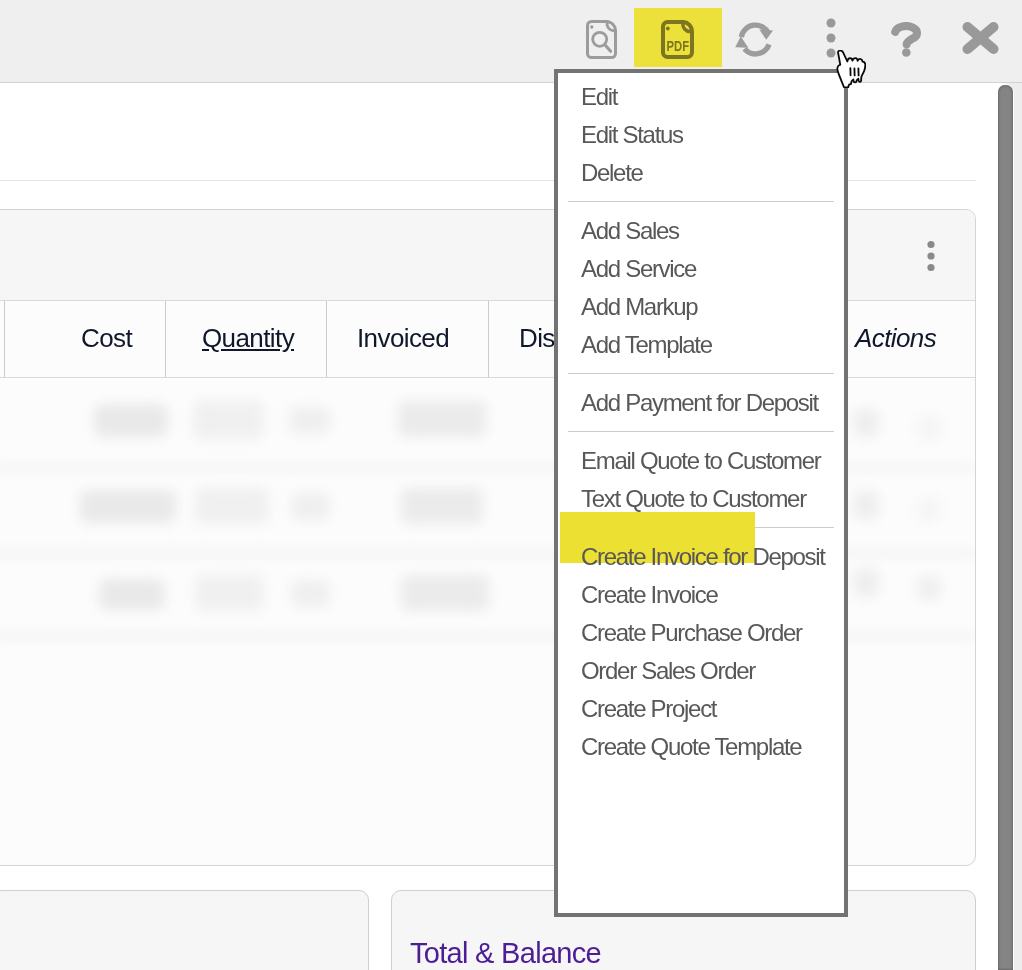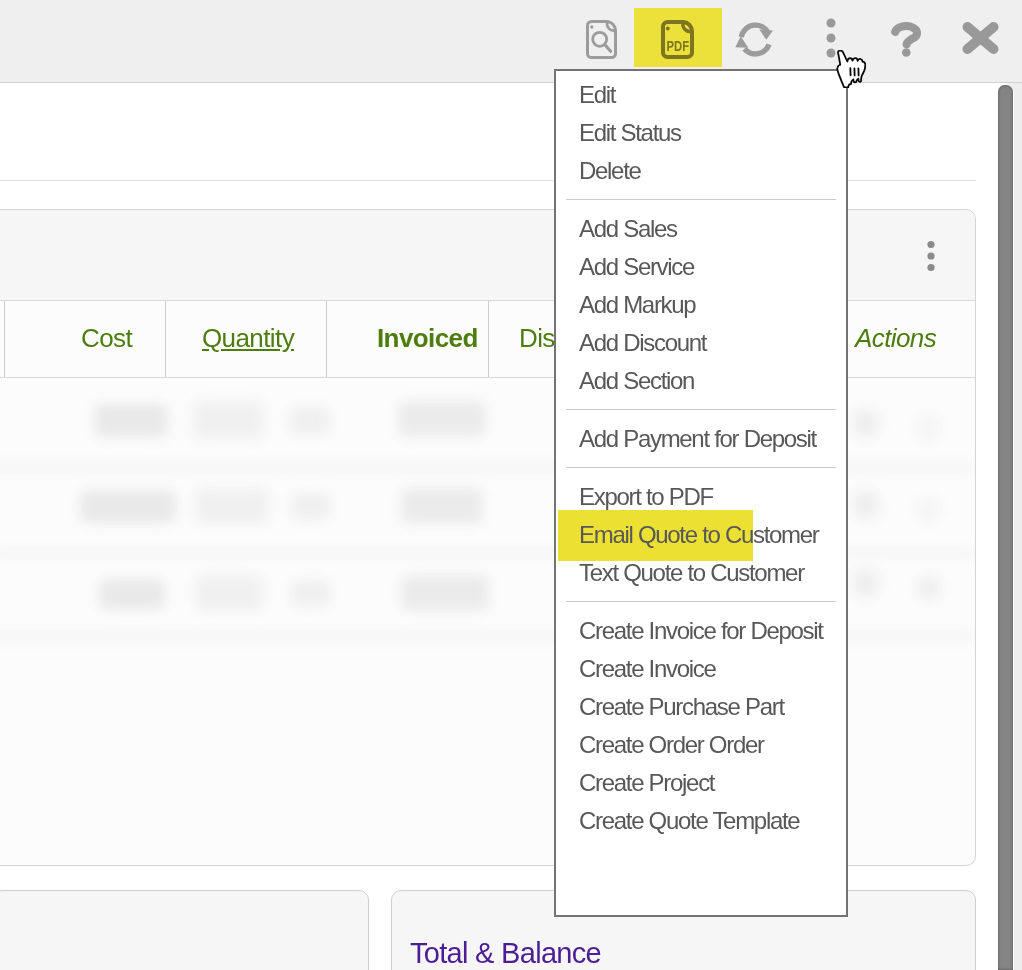--- a/index.html
+++ b/index.html
@@ -14,37 +14,37 @@
 
 .ylhl { left:634px; top:8px; width:88px; height:59px; background:#ece13a; }
 
 
 .hline { left:0; top:180px; width:976px; height:1px; background:#e3e3e3; }
 
 
 .panel { left:-12px; top:209px; width:988px; height:657px; background:#fcfcfc; border:1px solid #d4d4d4; border-radius:10px; overflow:hidden; }
 .p-head { left:0; top:0; width:988px; height:91px; background:#f6f6f6; }
 .p-throw { left:0; top:90px; width:988px; height:78px; background:#fcfcfc; border-top:1px solid #d9d9d9; border-bottom:1px solid #d9d9d9; }
-.th { top:103px; height:50px; line-height:50px; font-size:26px; letter-spacing:-0.6px; color:#4d7c0f; }
+.th { top:103px; height:50px; line-height:50px; font-size:26px; letter-spacing:-0.6px; color:#0f172a; }
 .col { top:91px; width:1px; height:76px; background:#cccccc; }
 .p-body { left:0; top:169px; width:988px; height:488px; overflow:hidden; }
 .blur { position:absolute; left:0; top:0; width:988px; height:488px; filter:blur(6px); }
 .blob { position:absolute; border-radius:8px; }
 .rowsep { position:absolute; left:0; width:988px; height:3px; background:#eaeaea; }
 
 
 .boxL { left:-8px; top:890px; width:377px; height:90px; background:#f6f6f6; border:1px solid #cfcfcf; border-radius:10px; }
 .boxR { left:391px; top:890px; width:585px; height:90px; background:#f6f6f6; border:1px solid #cfcfcf; border-radius:10px; }
 .tb { left:410px; top:916px; width:400px; height:42px; line-height:42px; font-size:29px; letter-spacing:-0.7px; color:#4c1d95;margin-top:16px; }
 
 
 .sbar { left:998px; top:85px; width:15px; height:885px; background:#848484; border-radius:7px 7px 0 0; box-shadow:inset 0 0 3px rgba(70,70,70,.8); }
 
 
-.menu { left:554px; top:69px; width:294px; height:848px; background:#ffffff; border:2px solid #737373; padding:5px 0 0 0; overflow:hidden; }
+.menu { left:554px; top:69px; width:294px; height:848px; background:#ffffff; border:4px solid #737373; padding:5px 0 0 0; overflow:hidden; }
 .mi { height:38px; line-height:38px; padding-left:23px; font-size:24px; letter-spacing:-1.3px; color:#58585a; white-space:nowrap; position:relative; }
 .sep { height:0; border-top:1px solid #cccccc; margin:9px 10px 10px 10px; }
 .mhl { position:absolute; left:2px; top:439px; width:195px; height:51px; background:#ece032; }
 
 
 .icon { position:absolute; }
 </style>
 </head>
 <body>
 <div class="abs topbar"></div>
@@ -54,21 +54,21 @@
 
 <div class="abs panel">
   <div class="abs p-head"></div>
   <div class="abs p-throw"></div>
   <div class="abs col" style="left:15px;"></div>
   <div class="abs col" style="left:176px;"></div>
   <div class="abs col" style="left:337px;"></div>
   <div class="abs col" style="left:499px;"></div>
   <div class="abs th" style="left:92px;">Cost</div>
   <div class="abs th" style="left:213px;text-decoration:underline;">Quantity</div>
-  <div class="abs th" style="left:388px;font-weight:bold;">Invoiced</div>
+  <div class="abs th" style="left:368px;">Invoiced</div>
   <div class="abs th" style="left:530px;">Discount</div>
   <div class="abs th" style="left:866px;font-style:italic;">Actions</div>
   <svg class="icon" style="left:934px; top:30px;" width="16" height="36" viewBox="0 0 16 36">
     <circle cx="8" cy="4.5" r="3.6" fill="#8a8a8a"></circle>
     <circle cx="8" cy="16" r="3.6" fill="#8a8a8a"></circle>
     <circle cx="8" cy="27.5" r="3.6" fill="#8a8a8a"></circle>
   </svg>
   <div class="abs p-body">
     <div class="blur">
 
@@ -151,33 +151,31 @@
 
 <div class="abs menu">
   <div class="mhl"></div>
   <div class="mi">Edit</div>
   <div class="mi">Edit Status</div>
   <div class="mi">Delete</div>
   <div class="sep"></div>
   <div class="mi">Add Sales</div>
   <div class="mi">Add Service</div>
   <div class="mi">Add Markup</div>
-  <div class="mi">Add Discount</div>
-  <div class="mi">Add Section</div>
+  <div class="mi">Add Template</div>
   <div class="sep"></div>
   <div class="mi">Add Payment for Deposit</div>
   <div class="sep"></div>
-  <div class="mi">Export to PDF</div>
   <div class="mi">Email Quote to Customer</div>
   <div class="mi">Text Quote to Customer</div>
   <div class="sep"></div>
   <div class="mi">Create Invoice for Deposit</div>
   <div class="mi">Create Invoice</div>
-  <div class="mi">Create Purchase Part</div>
-  <div class="mi">Create Order Order</div>
+  <div class="mi">Create Purchase Order</div>
+  <div class="mi">Order Sales Order</div>
   <div class="mi">Create Project</div>
   <div class="mi">Create Quote Template</div>
 </div>
 
 <svg class="icon" style="left:836px; top:50px;" width="30" height="38" viewBox="0 0 28 37" preserveAspectRatio="none">
   <path d="M 2.2 4.0
            Q 1.2 1.2, 3.4 0.6
            Q 5.5 0.1, 6.6 2.4
            L 10.6 11.2
            Q 11.0 8.0, 13.2 7.9

